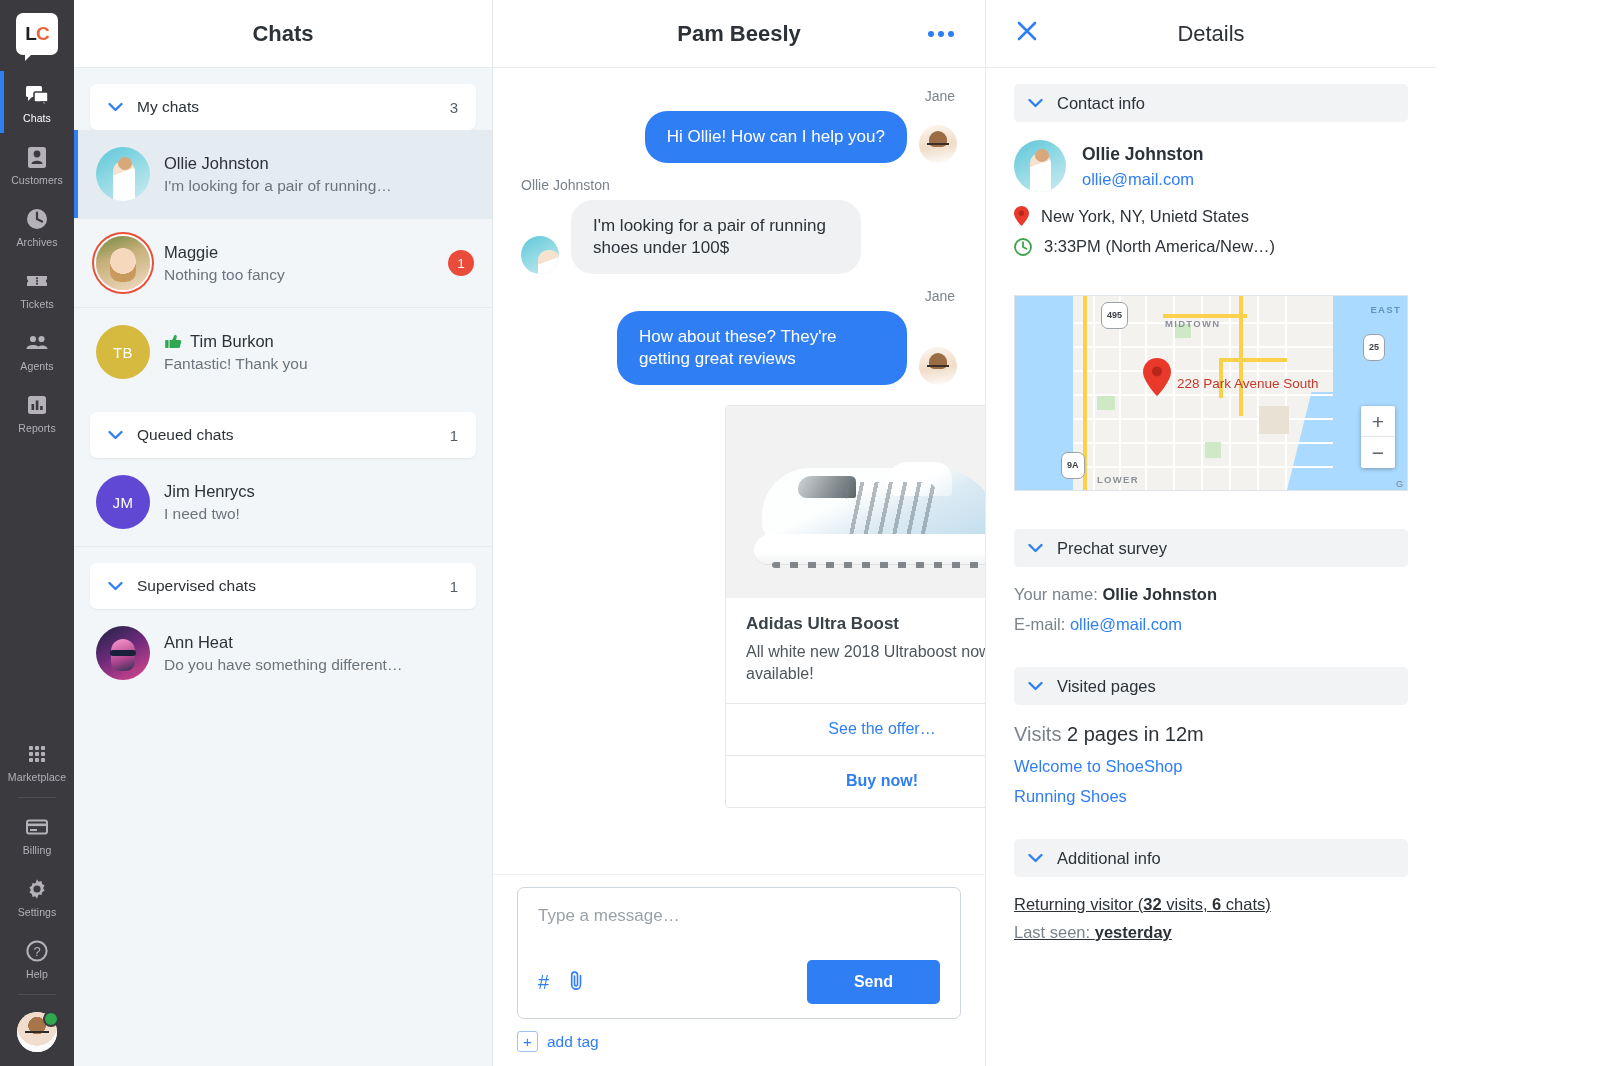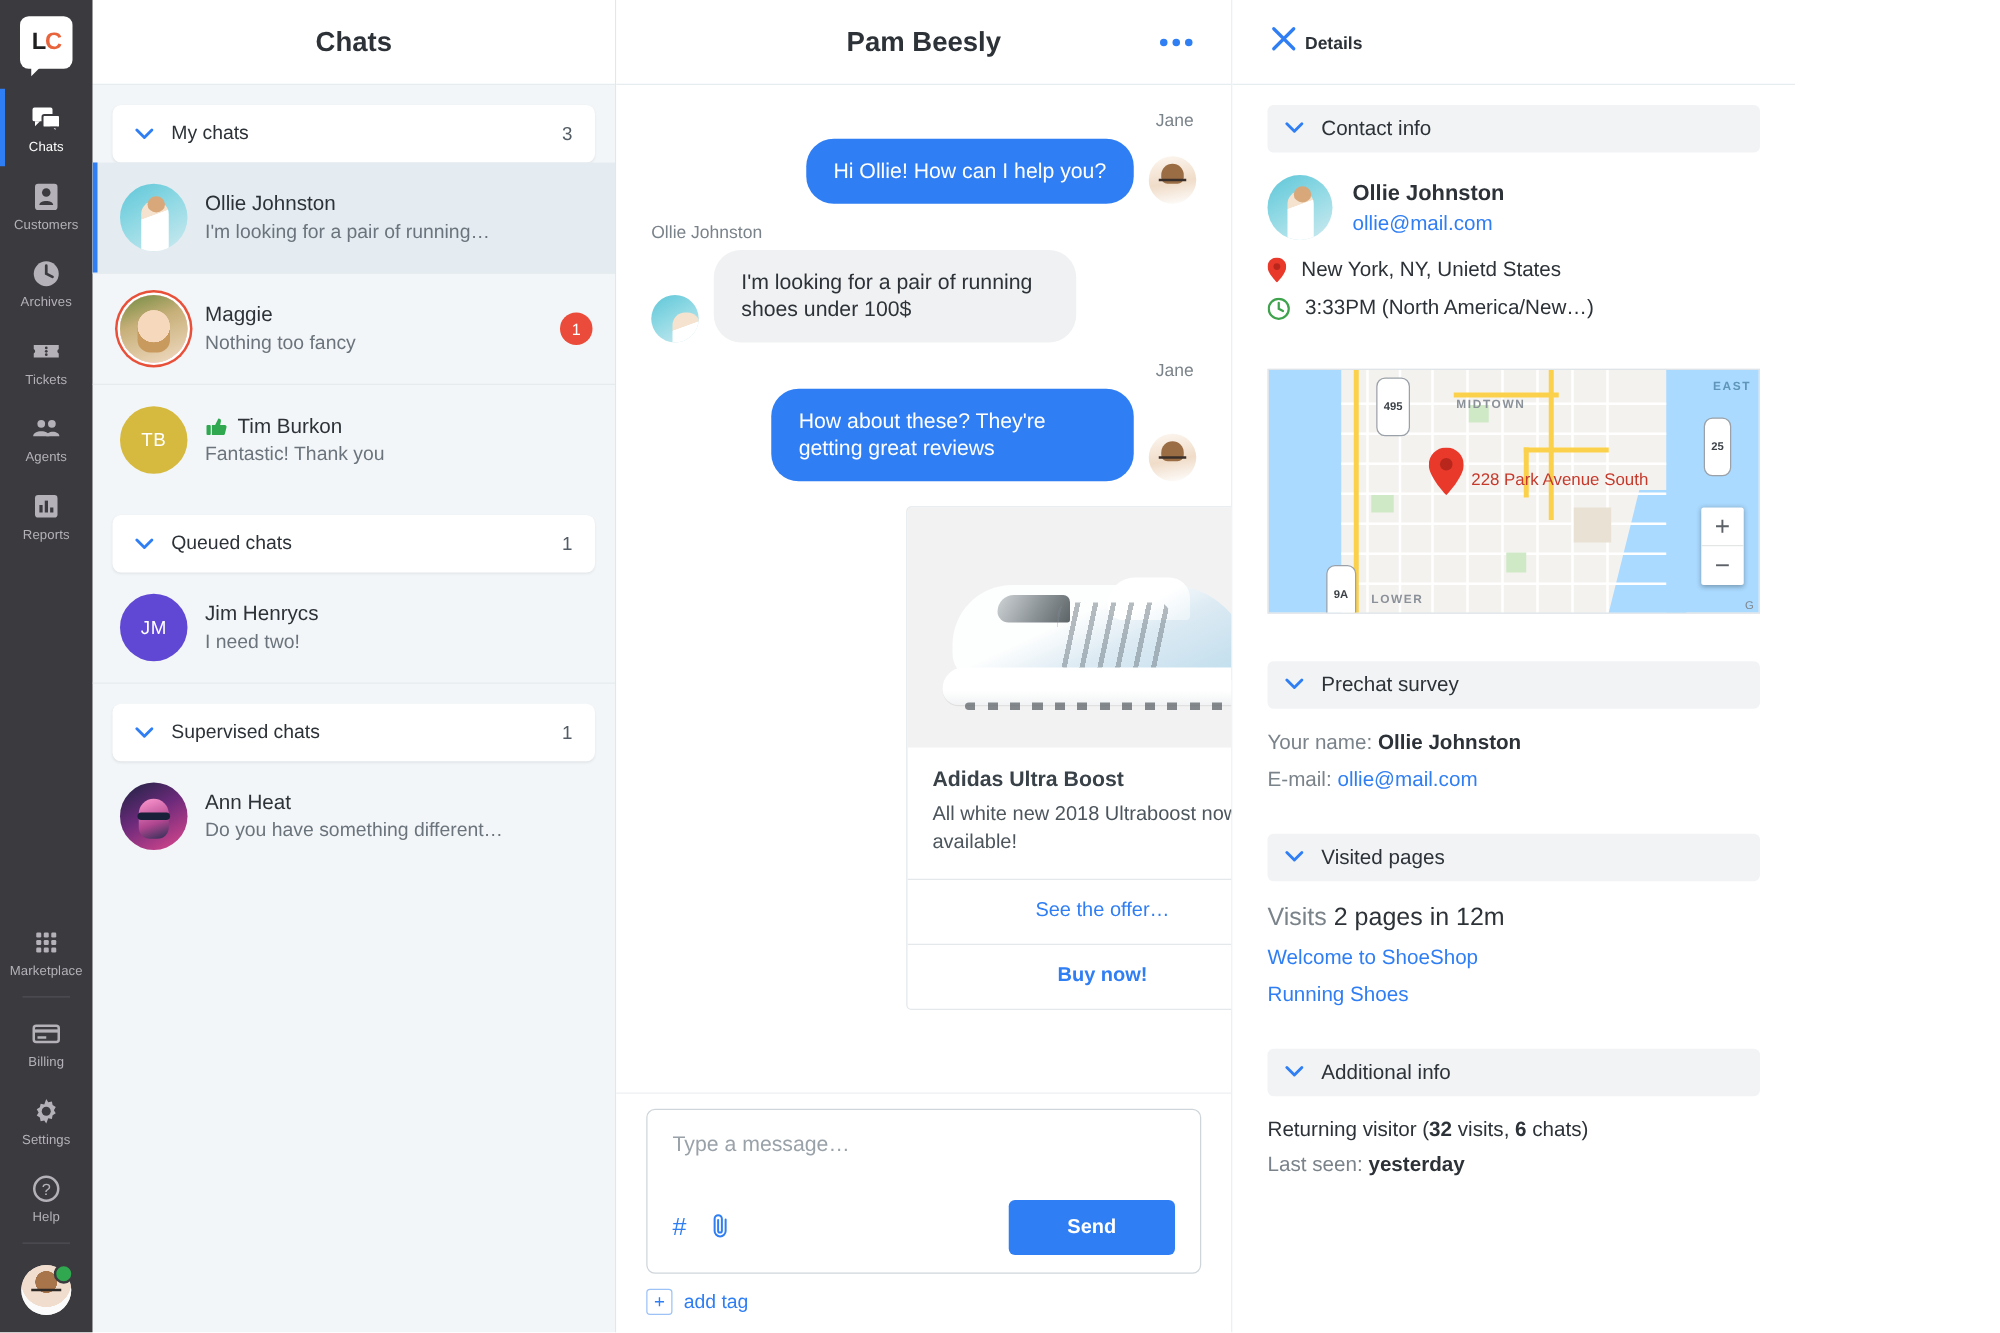--- a/index.html
+++ b/index.html
@@ -280,22 +280,22 @@
   }
   .details-header {
     height: 68px; flex: 0 0 68px; display: flex; align-items: center;
     padding: 0 28px; border-bottom: 1px solid #e7ecef;
   }
   .close-x {
     width: 30px; flex: 0 0 30px; color: #2f7ef4; font-size: 27px;
     cursor: pointer; line-height: 1; font-weight: 300;
   }
   .details-header h2 {
-    flex: 1 1 auto; text-align: left; font-size: 14px;
-    font-weight: bold; color: #2c3237; padding-right: 30px;
+    flex: 1 1 auto; text-align: center; font-size: 22px;
+    font-weight: normal; color: #2c3237; padding-right: 30px;
   }
   .details-body { flex: 1 1 auto; overflow: hidden; padding: 16px 0 0; }
 
   .sec-header {
     background: #f1f3f5; border-radius: 5px; margin: 0 28px;
     height: 38px; display: flex; align-items: center; padding: 0 14px;
     cursor: pointer; gap: 14px;
   }
   .sec-header .stitle { font-size: 16.5px; color: #2c3237; }
   .sec-body { padding: 18px 28px 22px; }
@@ -348,21 +348,21 @@
     position: absolute; background: #fbd14b; height: 4px;
   }
   .map .hw-v { position: absolute; background: #fbd14b; width: 4px; }
   .map-label {
     position: absolute; font-size: 9.5px; color: #8b9199; letter-spacing: 1.3px;
     font-weight: bold;
   }
   .shield {
     position: absolute; background: #ffffff; border: 1px solid #9aa1a8;
     border-radius: 7px; font-size: 9px; color: #3c4248; font-weight: bold;
-    padding: 17px 5px; line-height: 1.25;
+    padding: 7px 5px; line-height: 1.25;
   }
   .pin {
     position: absolute; left: 128px; top: 62px; width: 28px; height: 38px;
   }
   .pin-addr {
     position: absolute; left: 162px; top: 80px; font-size: 13.5px;
     color: #c5392b; white-space: nowrap;
   }
   .zoomctl {
     position: absolute; right: 12px; bottom: 22px; width: 34px;
@@ -378,21 +378,21 @@
   .kv-line { font-size: 16.5px; color: #2c3237; margin-bottom: 11px; }
   .kv-line .k { color: #7b838a; }
   .kv-line .v-strong { font-weight: bold; }
   .kv-line .v-link { color: #2f7ef4; cursor: pointer; }
   .page-link {
     display: block; font-size: 16.5px; color: #2f7ef4;
     margin-bottom: 11px; cursor: pointer;
   }
   .visits-line { font-size: 20px; color: #2c3237; margin-bottom: 11px; }
   .visits-line .lbl { color: #7b838a; }
-  .addl-line { font-size: 16.5px; color: #2c3237; margin-bottom: 9px; }
+  .addl-line { font-size: 16.5px; color: #2c3237; margin-bottom: 9px; text-decoration: underline; }
   .addl-line b { font-weight: bold; }
   .addl-line .lbl { color: #7b838a; }
 </style>
 </head>
 <body>
 
 <div class="app">
 
   <div class="rail">
     <div class="rail-logo">

